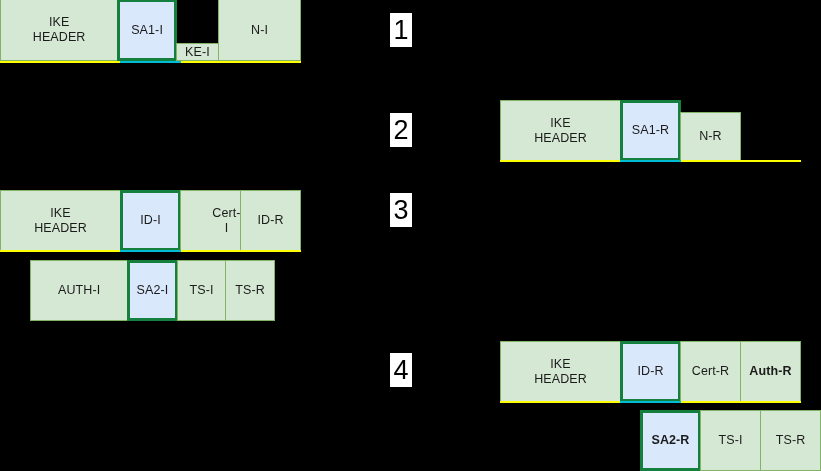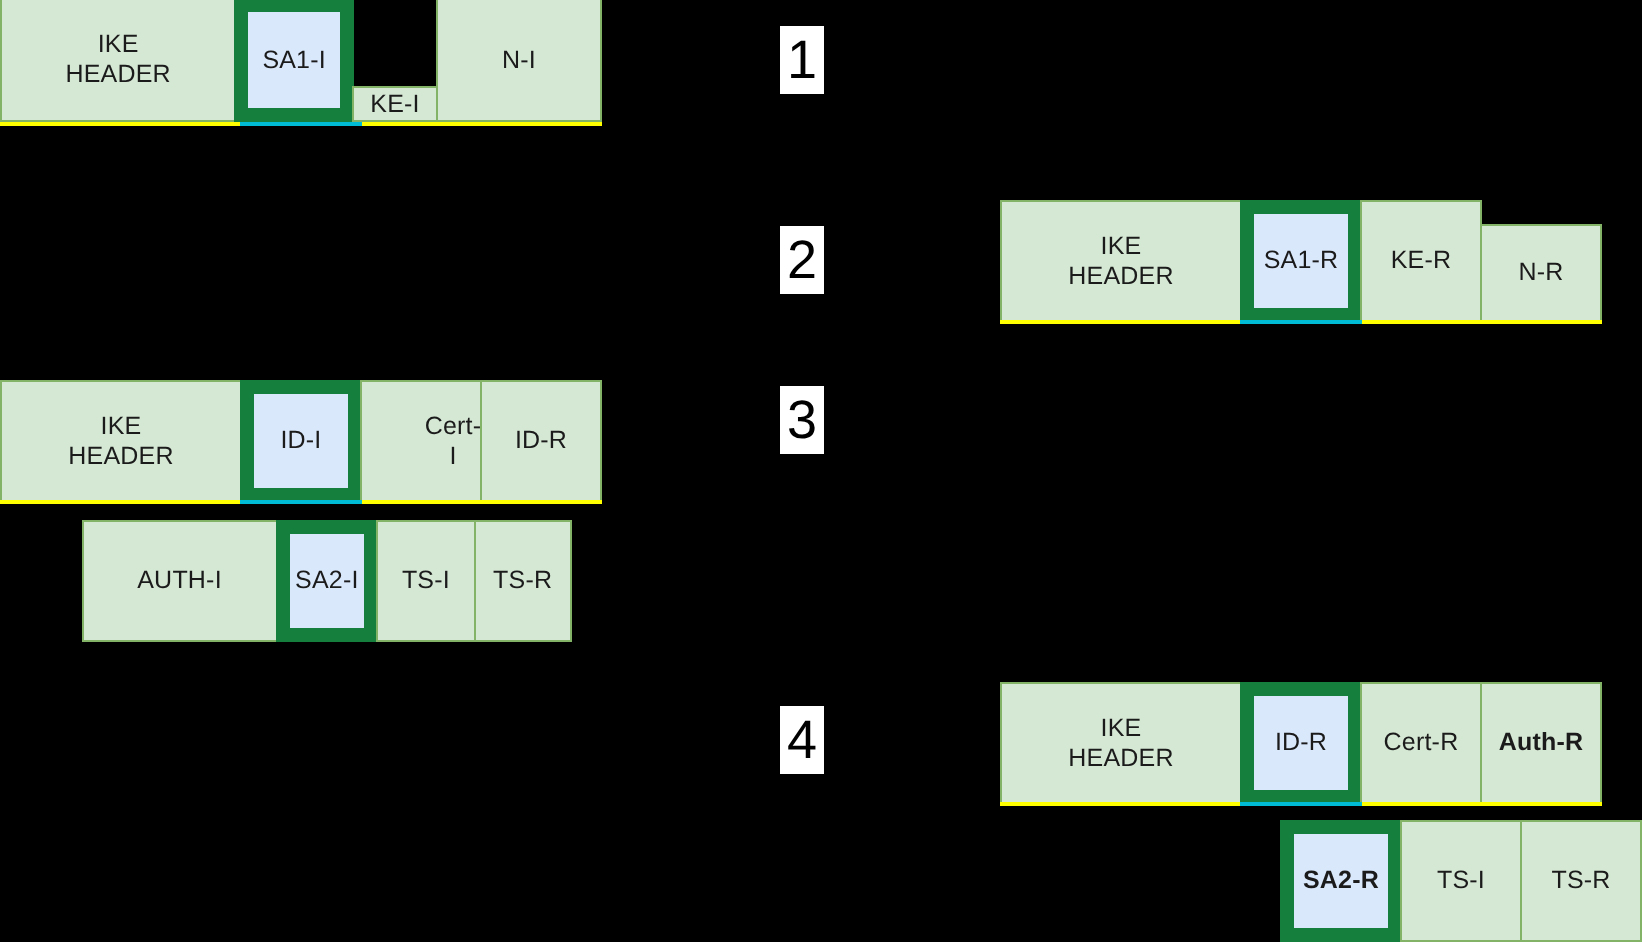--- a/index.html
+++ b/index.html
@@ -39,21 +39,21 @@
     font-size: 12.5px;
     line-height: 15px;
     display: flex;
     align-items: center;
     justify-content: center;
     text-align: center;
     white-space: pre-line;
     letter-spacing: 0.1px;
   }
   .box.blue {
-    border: 7px solid #15803d;
+    border: 3px solid #15803d;
     background: #dae8fc;
   }
 
   
   .underline {
     position: absolute;
     height: 2px;
     background: #ffff00;
   }
   .underline.cyan {
@@ -86,39 +86,38 @@
     <div class="box" style="width:85px; margin-left:-1px;">N-I</div>
   </div>
   <div class="underline" style="left:0px; top:61px; width:120px;"></div>
   <div class="underline cyan" style="left:120px; top:61px; width:61px;"></div>
   <div class="underline" style="left:181px; top:61px; width:120px;"></div>
 
   <div class="msg-row" style="left:500px; top:100px; width:301px; height:61px;">
     <div class="box" style="width:121px;">IKE
 HEADER</div>
     <div class="box blue" style="width:61px; margin-left:-1px;">SA1-R</div>
-    <div class="box" style="width:61px; margin-left:-1px;">KE-R</div>
     <div class="box" style="width:61px; margin-left:-1px;margin-top:12px;">N-R</div>
   </div>
   <div class="underline" style="left:500px; top:160px; width:120px;"></div>
   <div class="underline cyan" style="left:620px; top:160px; width:61px;"></div>
   <div class="underline" style="left:681px; top:160px; width:120px;"></div>
 
   <div class="msg-row" style="left:0px; top:190px; width:301px; height:61px;">
     <div class="box" style="width:121px;">IKE
 HEADER</div>
     <div class="box blue" style="width:61px; margin-left:-1px;">ID-I</div>
     <div class="box" style="width:61px; margin-left:-1px;padding-left:32px;">Cert-I</div>
     <div class="box" style="width:61px; margin-left:-1px;">ID-R</div>
   </div>
   <div class="underline" style="left:0px; top:250px; width:120px;"></div>
   <div class="underline cyan" style="left:120px; top:250px; width:61px;"></div>
   <div class="underline" style="left:181px; top:250px; width:120px;"></div>
 
-  <div class="msg-row" style="left:41px; top:260px; width:245px; height:61px;">
+  <div class="msg-row" style="left:30px; top:260px; width:245px; height:61px;">
     <div class="box" style="width:121px;">AUTH-I</div>
     <div class="box blue" style="width:61px; margin-left:-1px;">SA2-I</div>
     <div class="box" style="width:61px; margin-left:-1px;">TS-I</div>
     <div class="box" style="width:61px; margin-left:-1px;">TS-R</div>
   </div>
 
   <div class="msg-row" style="left:500px; top:341px; width:301px; height:61px;">
     <div class="box" style="width:121px;">IKE
 HEADER</div>
     <div class="box blue" style="width:61px; margin-left:-1px;">ID-R</div>

